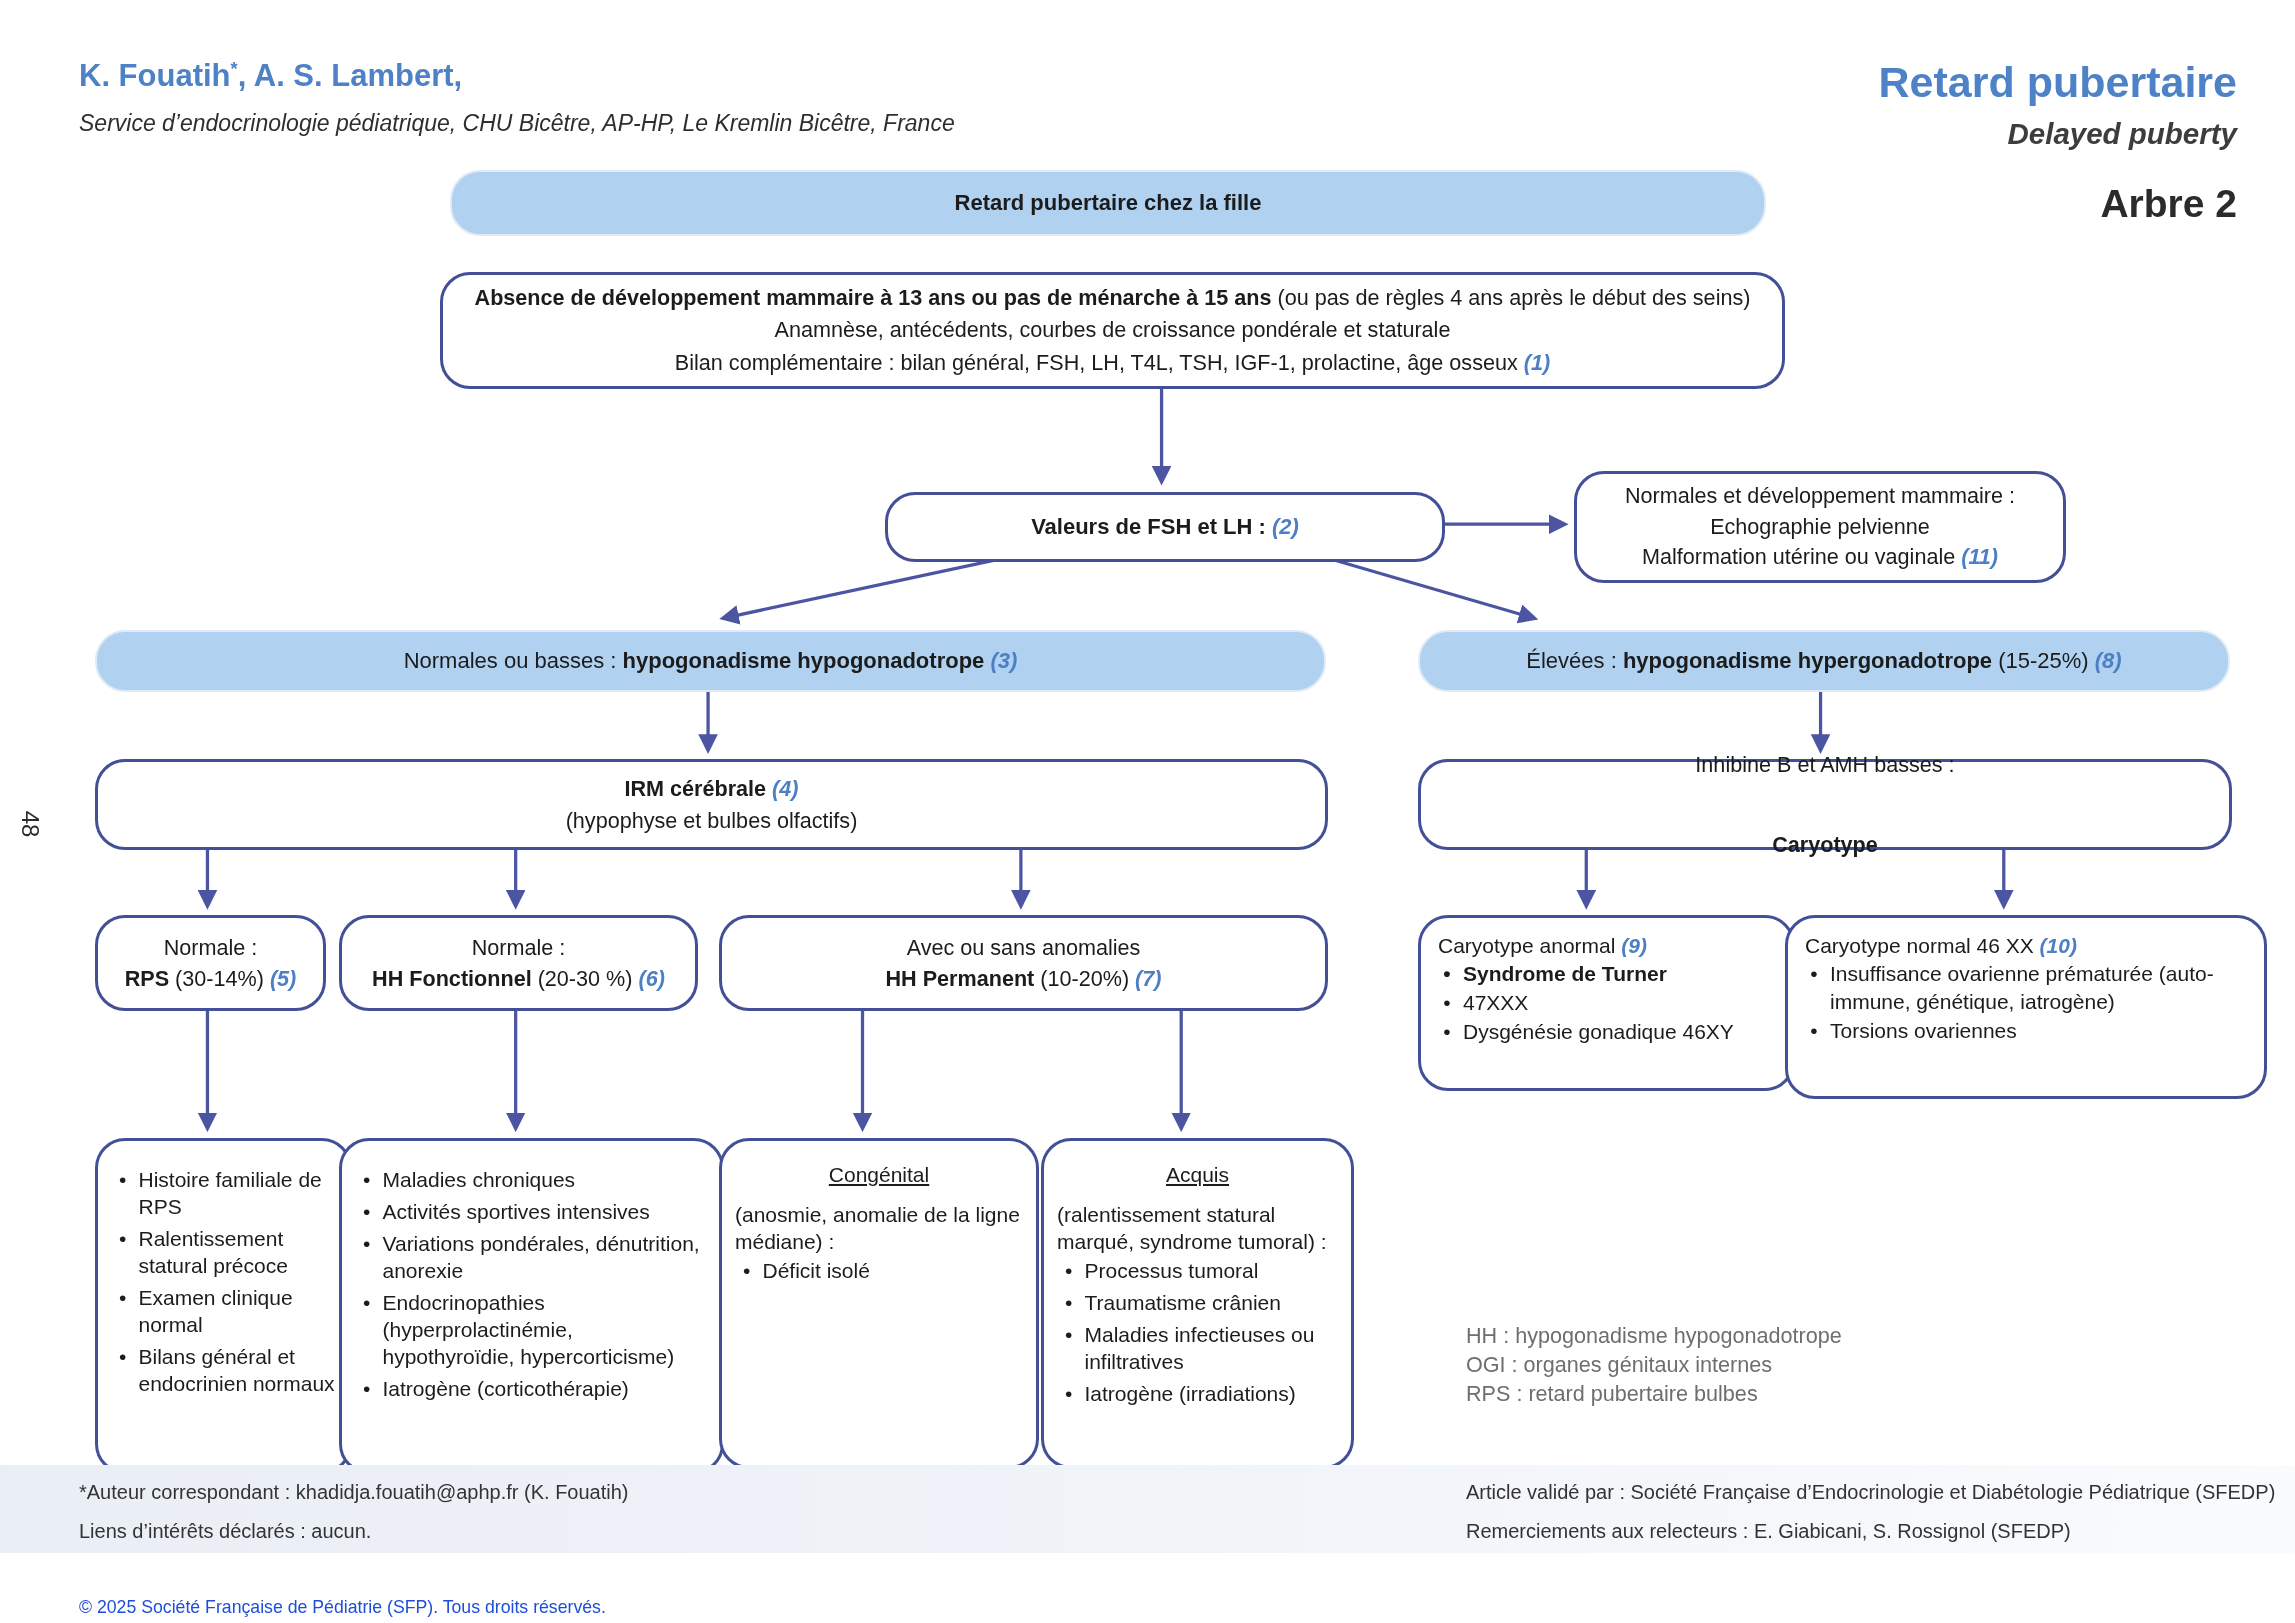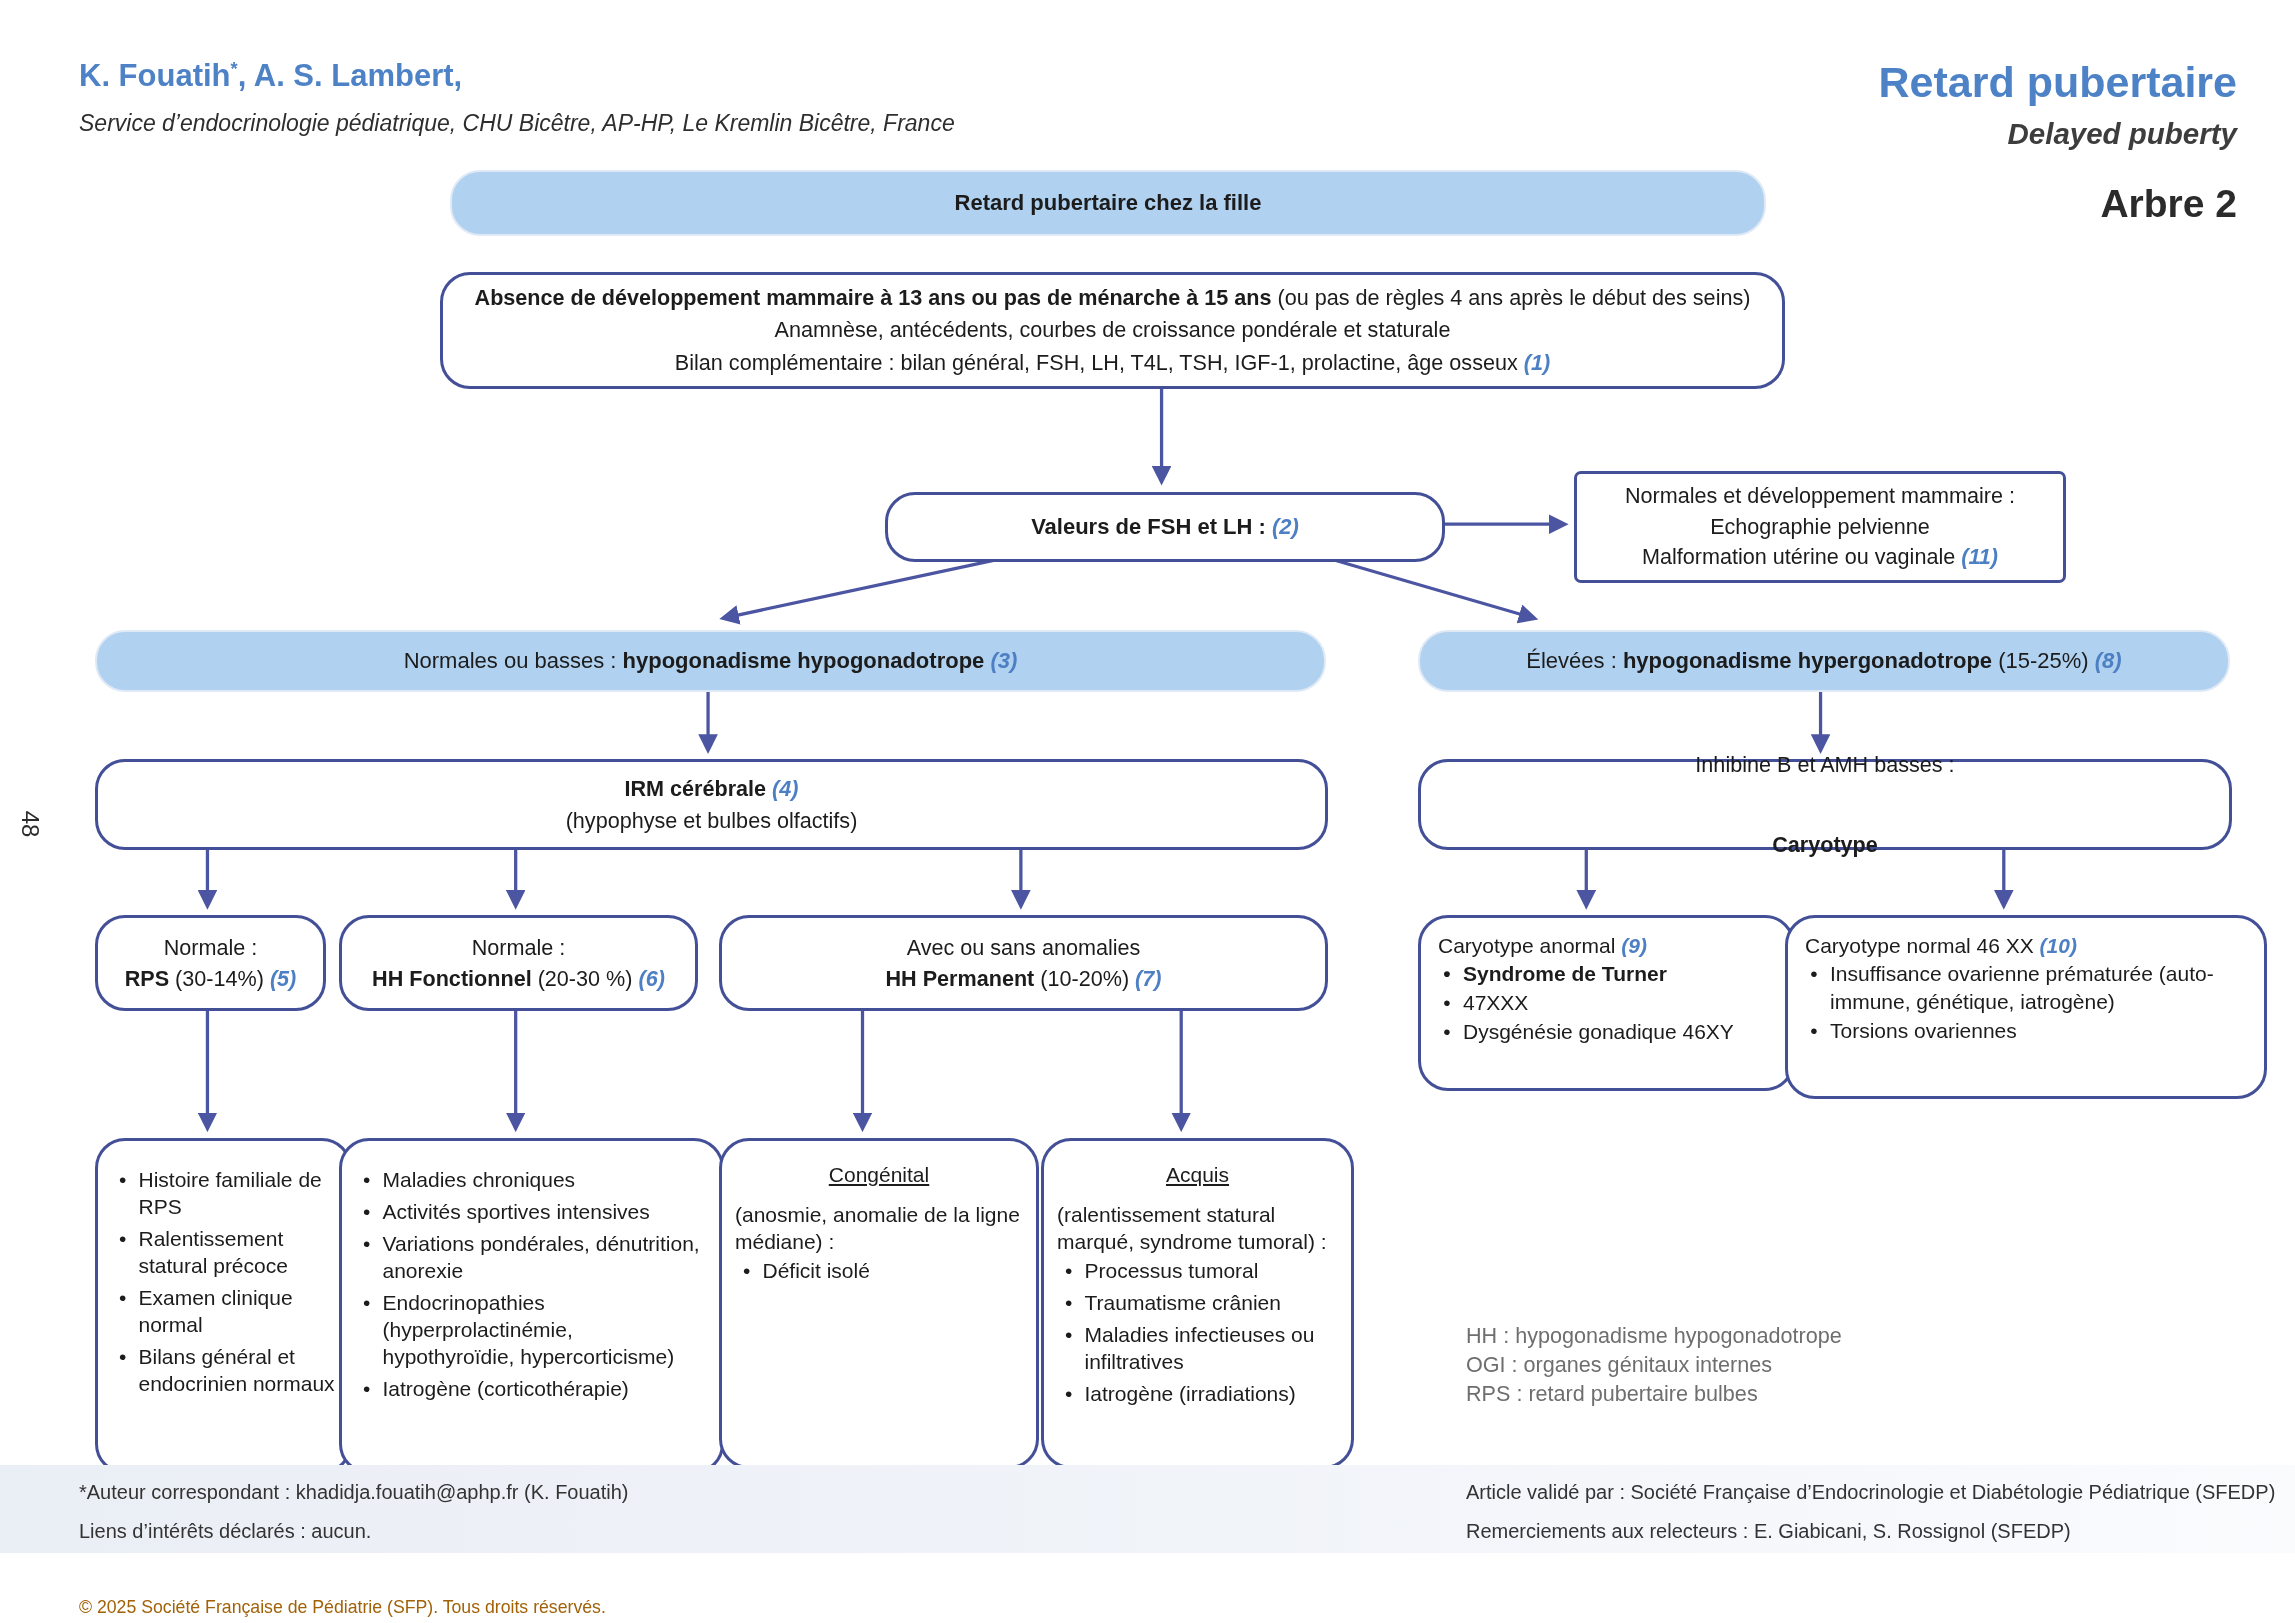--- a/index.html
+++ b/index.html
@@ -20,21 +20,21 @@
   .title-en{right:58px;top:117px;font-size:29.5px;font-style:italic;font-weight:600;color:#3d3d3d;text-align:right;}
   .tree-label{right:58px;top:182px;font-size:39px;font-weight:bold;color:#2b2b2b;text-align:left;}
   .page-num{left:17px;top:810px;font-size:24px;color:#2b2b2b;transform:rotate(90deg);transform-origin:center;}
   
   .band{background:#b0d1ef;border:2.6px solid #e0eaf7;border-radius:30px;}
   .box{background:#ffffff;border:3.9px solid #434f97;border-radius:30px;}
   .node-root{left:450px;top:170px;width:1312px;height:62px;font-size:22px;font-weight:bold;}
   .node-assess{left:440px;top:272px;width:1339px;height:111px;font-size:21.6px;line-height:1.5;}
   .node-assess .nowrap{white-space:nowrap;}
   .node-fsh{left:885px;top:492px;width:554px;height:64px;font-size:22px;font-weight:bold;}
-  .node-us{left:1574px;top:471px;width:486px;height:106px;font-size:21.6px;line-height:1.42;border-radius:7px;}
+  .node-us{left:1574px;top:471px;width:486px;height:106px;font-size:21.6px;line-height:1.42;}
   .band-left{left:95px;top:630px;width:1227px;height:58px;font-size:22px;}
   .band-right{left:1418px;top:630px;width:808px;height:58px;font-size:22px;}
   .node-irm{left:95px;top:759px;width:1227px;height:85px;font-size:21.6px;line-height:1.45;}
   .node-inhib{left:1418px;top:759px;width:808px;height:85px;font-size:21.6px;line-height:1.45;gap:48px;}
   .node-rps{left:95px;top:915px;width:225px;height:90px;font-size:21.6px;line-height:1.45;}
   .node-hhf{left:339px;top:915px;width:353px;height:90px;font-size:21.6px;line-height:1.45;}
   .node-hhp{left:719px;top:915px;width:603px;height:90px;font-size:21.6px;line-height:1.45;}
   .karyo{padding:14.4px 17px;text-align:left;font-size:21px;line-height:1.32;}
   .node-karyo-ab{left:1418px;top:915px;width:337px;height:141px;}
   .node-karyo-n{left:1785px;top:915px;width:442px;height:149px;}
@@ -51,21 +51,21 @@
   .karyo ul.blt li::before{left:5.2px;}
   .subtitle{display:block;margin-bottom:2.6px;margin-top:13px;}
   
   .legend{left:1466px;top:1321px;font-size:21.6px;line-height:1.35;color:#6e6e6e;}
   .footer-band{left:0;top:1465px;width:2295px;height:88px;background:linear-gradient(90deg,#eaeef5 0%,#f1f4f9 55%,#fafbfd 100%);}
   .ft{font-size:20px;color:#333333;}
   .ft1l{left:79px;top:1481px;}
   .ft2l{left:79px;top:1520px;}
   .ft1r{left:1466px;top:1481px;}
   .ft2r{left:1466px;top:1520px;}
-  .copyright{left:79px;top:1597px;font-size:17.7px;color:#a16207;}
+  .copyright{left:79px;top:1597px;font-size:17.7px;color:#1d4ed8;}
   
   svg.wires{position:absolute;left:0;top:0;pointer-events:none;}
   svg.wires line{stroke:#4b55a1;stroke-width:5;}
 </style>
 </head>
 <body>
 
 <div class="abs authors"><span>K. Fouatih</span><sup>*</sup><span>, A. S. Lambert,</span></div>
 <div class="abs affiliation">Service d’endocrinologie pédiatrique, CHU Bicêtre, AP-HP, Le Kremlin Bicêtre, France</div>
 <div class="abs title-fr">Retard pubertaire</div>

